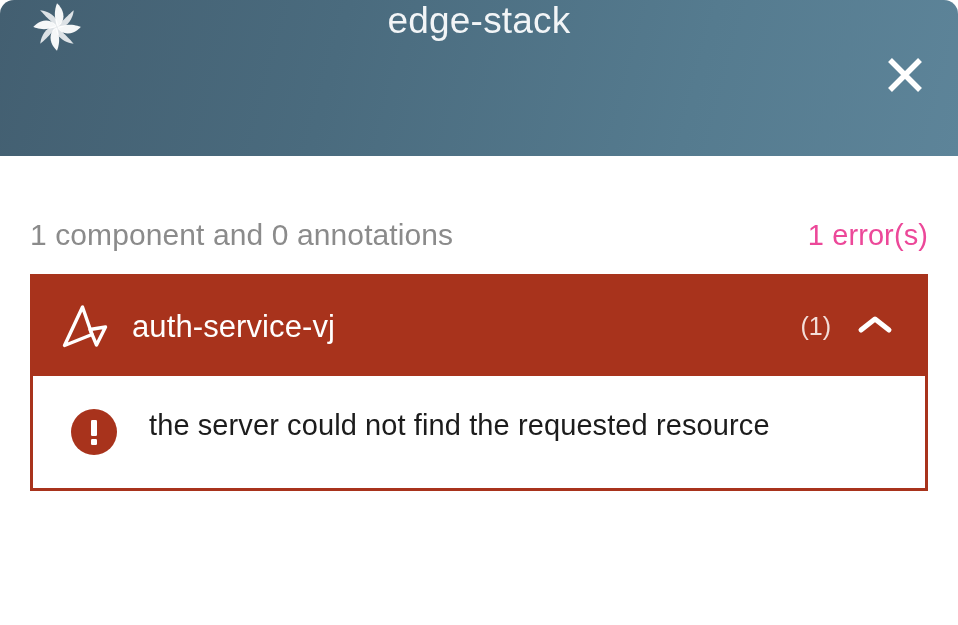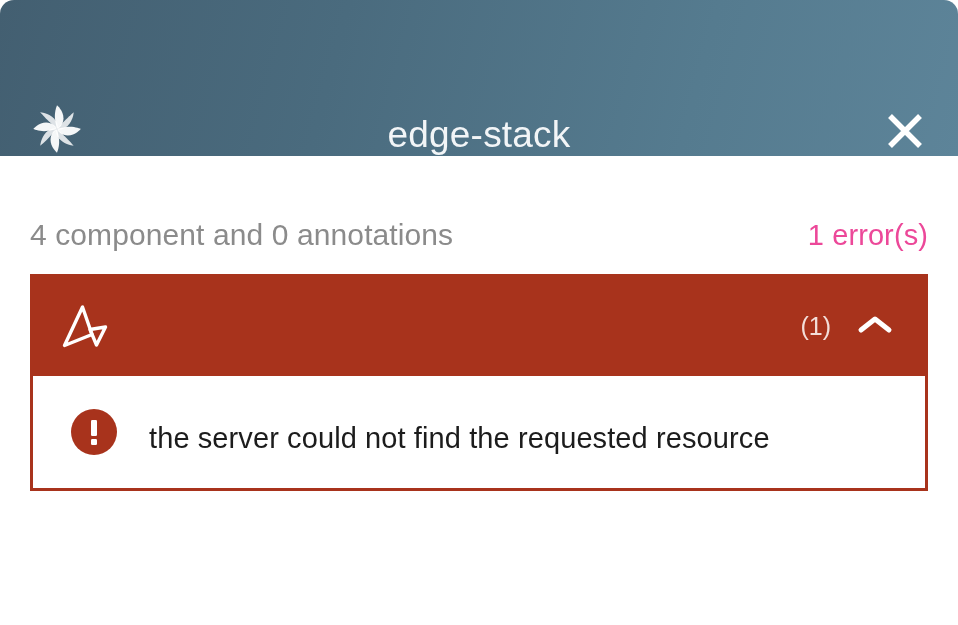--- a/index.html
+++ b/index.html
@@ -25,23 +25,24 @@
     border-radius: 14px;
     overflow: hidden;
   }
 
   
   .titlebar {
     position: relative;
     height: 156px;
     background: linear-gradient(105deg, #435f71 0%, #4a6b7e 35%, #557b8f 72%, #5d8499 100%);
     display: flex;
-    align-items: flex-end;
+    align-items: flex-start;
     padding: 0 30px;
     box-sizing: border-box;
+    flex-direction: column;
   }
   .brand-logo {
     width: 54px;
     height: 54px;
     flex: 0 0 54px;
     display: block;
   }
   .titlebar-title {
     position: absolute;
     left: 0;
@@ -133,21 +134,21 @@
     cursor: pointer;
   }
 
   
   .error-panel {
     background: #ffffff;
     padding: 33px 0 33px 0;
   }
   .error-row {
     display: flex;
-    align-items: flex-end;
+    align-items: flex-start;
     padding: 0 30px 0 38px;
   }
   .error-icon {
     width: 46px;
     height: 46px;
     flex: 0 0 46px;
     border-radius: 50%;
     background: #a8331c;
     display: flex;
     align-items: center;
@@ -191,33 +192,34 @@
         <svg width="42" height="42" viewBox="0 0 42 42" aria-hidden="true">
           <path d="M6 6 L36 36 M36 6 L6 36" stroke="#ffffff" stroke-width="5.5" stroke-linecap="butt"></path>
         </svg>
       </span>
     </div>
   </div>
 
   <div class="body">
 
     <div class="summary-row">
-      <span class="summary-text">4 component and 0 annotations</span>
+      <span class="summary-text">1 component and 0 annotations</span>
       <span class="error-count">1 error(s)</span>
     </div>
 
     <div class="component-group">
 
       <div class="component-header">
         <span class="argo-icon">
           <svg width="50" height="46" viewBox="0 0 50 46" aria-hidden="true">
             <path d="M22.5 3 L4.5 41.5 L32 30.5 Z" fill="none" stroke="#ffffff" stroke-width="3.4" stroke-linejoin="round" stroke-linecap="round"></path>
             <path d="M30 25.5 L45.5 23 L36.5 41 Z" fill="none" stroke="#ffffff" stroke-width="3.4" stroke-linejoin="round" stroke-linecap="round"></path>
           </svg>
         </span>
+        <span class="component-name">auth-service-vj</span>
         <span class="component-badge">(1)</span>
         <span class="chevron-btn">
           <span>
             <svg width="36" height="24" viewBox="0 0 36 24" aria-hidden="true">
               <path d="M4 17 L18 6 L32 17" fill="none" stroke="#ffffff" stroke-width="5" stroke-linecap="round" stroke-linejoin="round"></path>
             </svg>
           </span>
         </span>
       </div>
 

